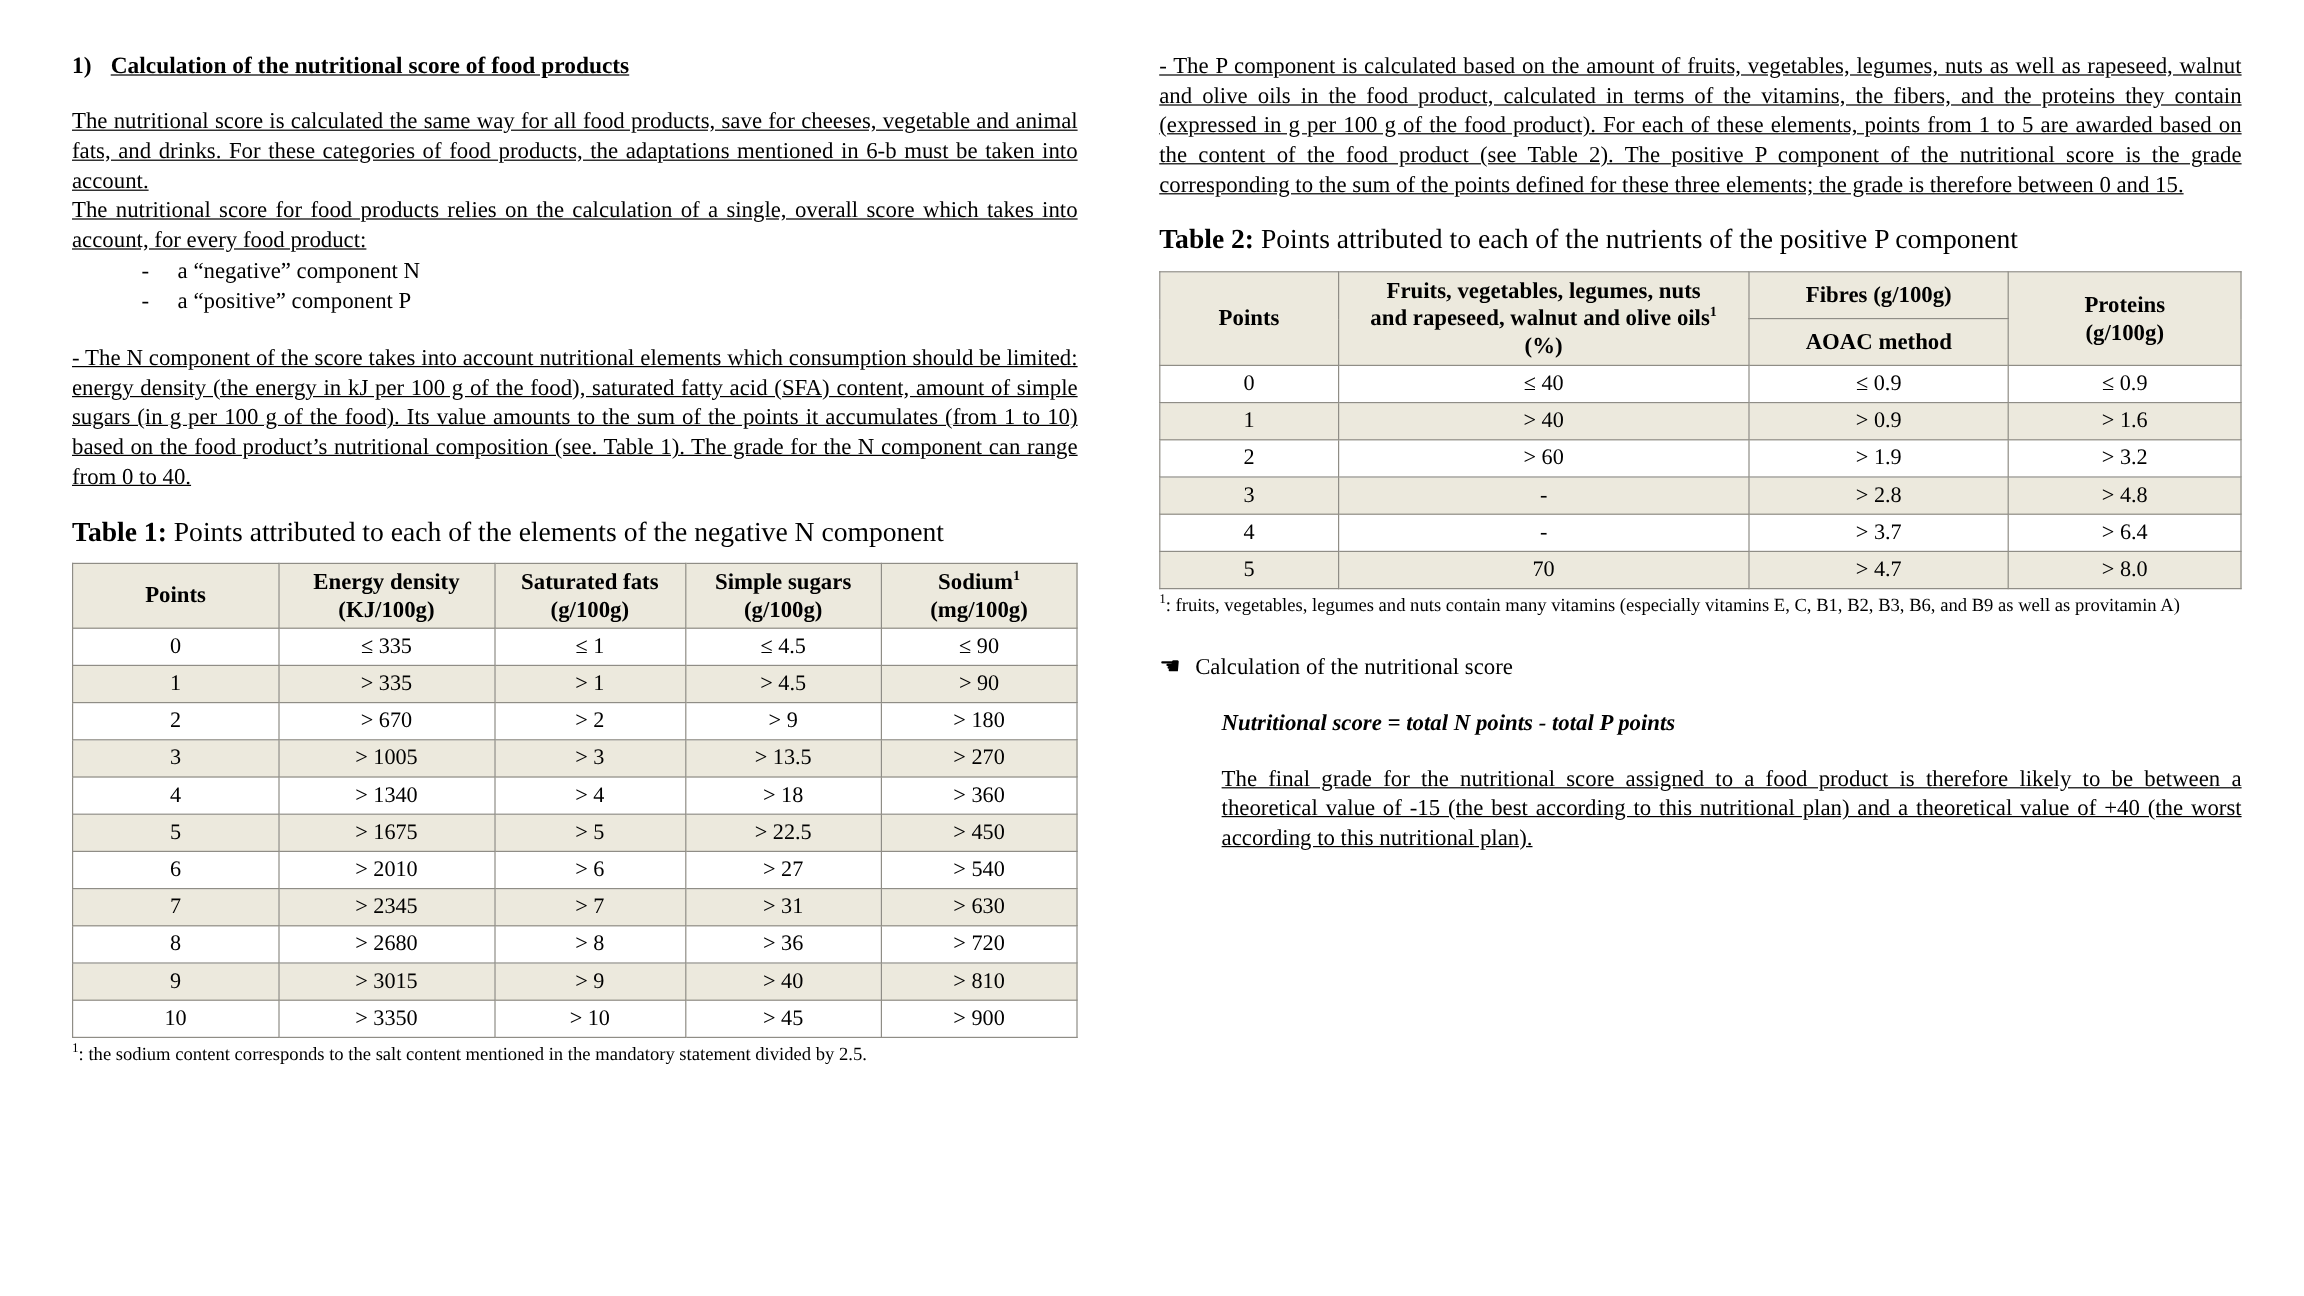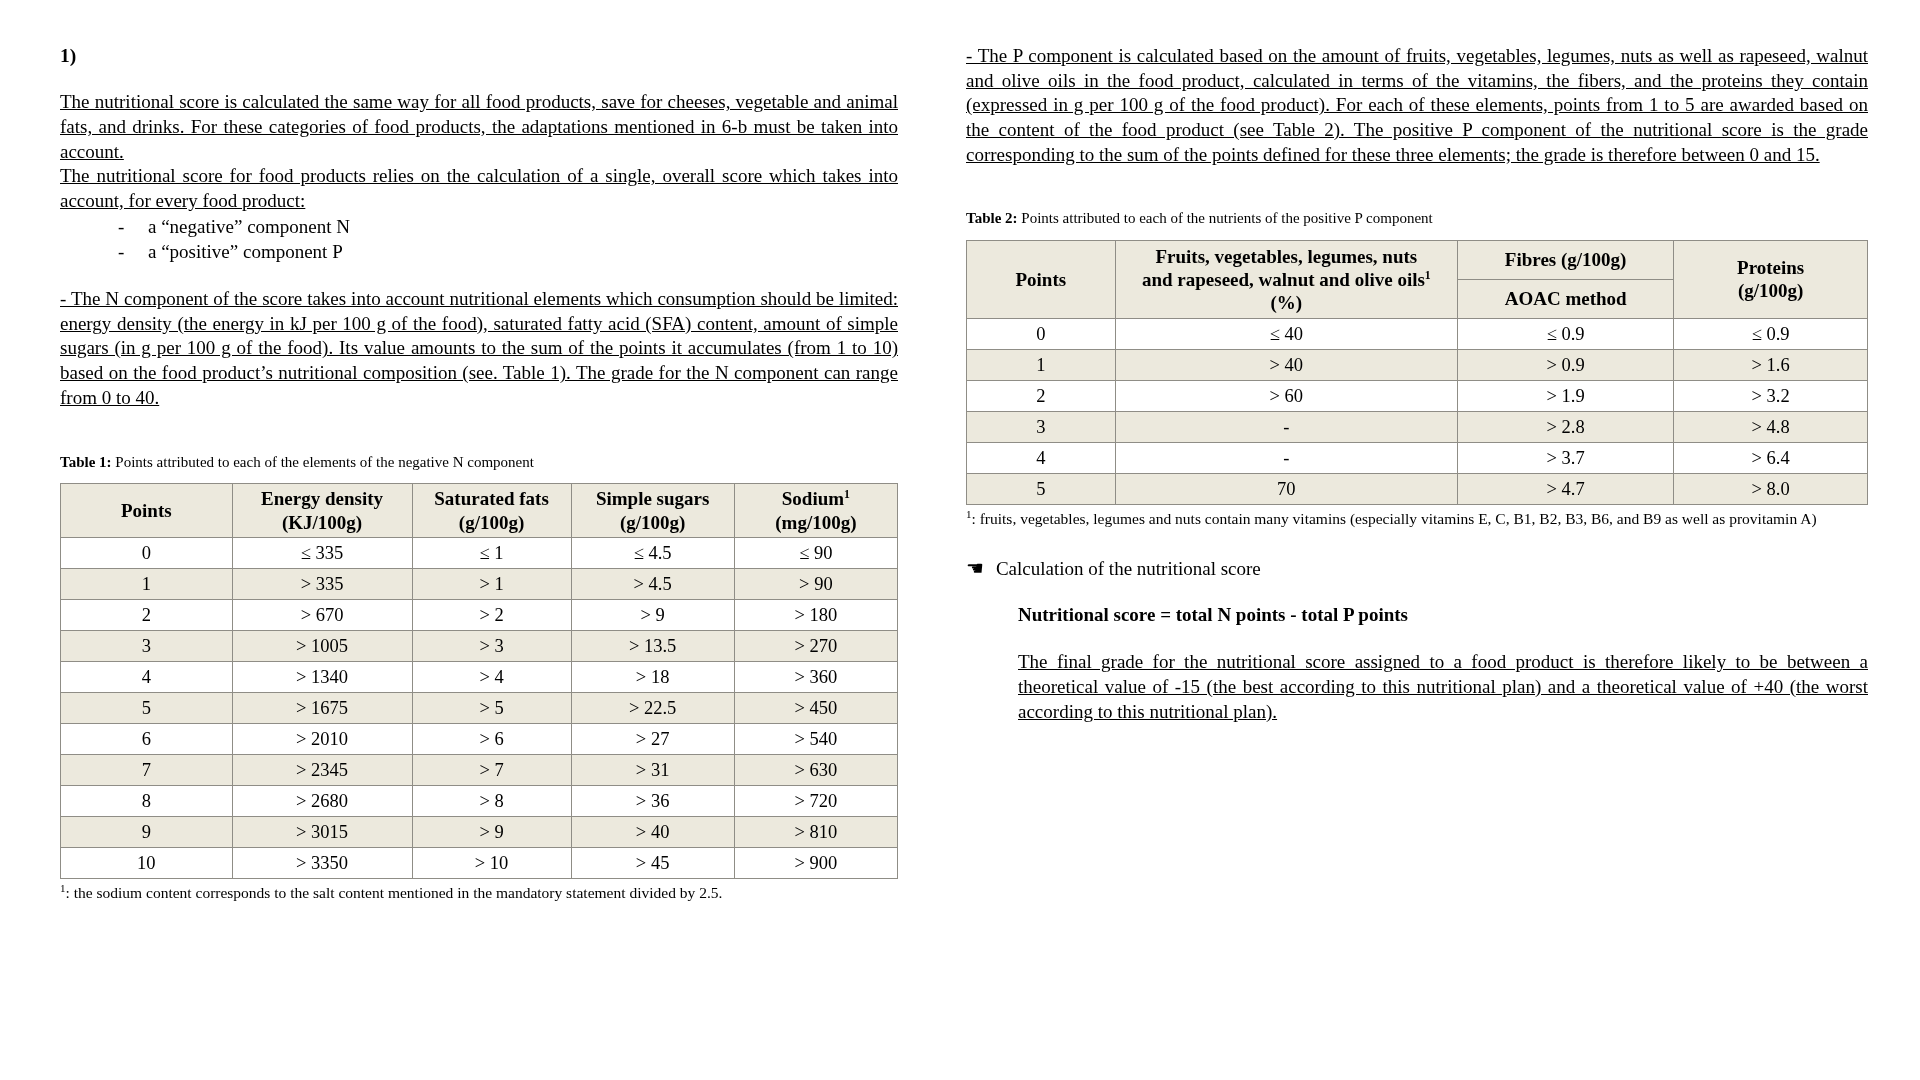--- a/index.html
+++ b/index.html
@@ -57,22 +57,22 @@
     font-size: 19px;
     line-height: 1.35;
   }
   ul.dashlist li {
     display: flex;
     gap: 22px;
   }
   ul.dashlist li .dash { width: 8px; }
 
   .tbl-caption {
-    font-size: 15px;
-    margin-top: 42px;
+    font-size: 23px;
+    margin-top: 18px;
     margin-bottom: 11px;
     line-height: 1.3;
   }
   .tbl-caption b { font-weight: bold; }
 
   table.doc-table {
     border-collapse: collapse;
     width: 100%;
     font-size: 18.5px;
     table-layout: fixed;
@@ -122,33 +122,34 @@
     font-size: 19px;
     margin-top: 28px;
     display: flex;
     align-items: baseline;
     gap: 12px;
   }
   .hand-glyph { font-size: 20px; }
 
   .indent-block { padding-left: 52px; margin-top: 22px; }
   .indent-block p { text-align: justify; }
-  .formula { font-size: 19px; font-weight: bold; margin-top: 24px; }
+  .formula { font-size: 19px; font-weight: bold; margin-top: 24px; font-style: italic; }
   .indent-block p.after-formula { margin-top: 24px; }
 </style>
 </head>
 <body>
 
 <div class="page">
   <div class="cols">
 
     <div class="col-left">
 
       <h1 class="section-title">
         <span class="num">1)</span>
+        <span class="ttl">Calculation of the nutritional score of food products</span>
       </h1>
 
       <p class="spaced">The nutritional score is calculated the same way for all food products, save for cheeses, vegetable and animal fats, and drinks. For these categories of food products, the adaptations mentioned in 6-b must be taken into account.</p>
 
 
       <p class="tight">The nutritional score for food products relies on the calculation of a single, overall score which takes into account, for every food product:</p>
 
       <ul class="dashlist">
         <li>
           <span class="dash">-</span>

